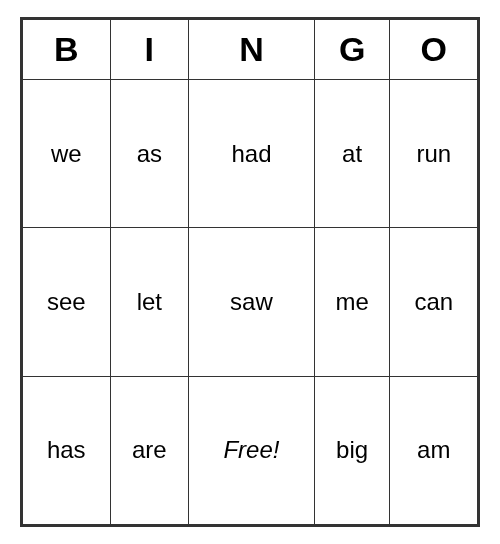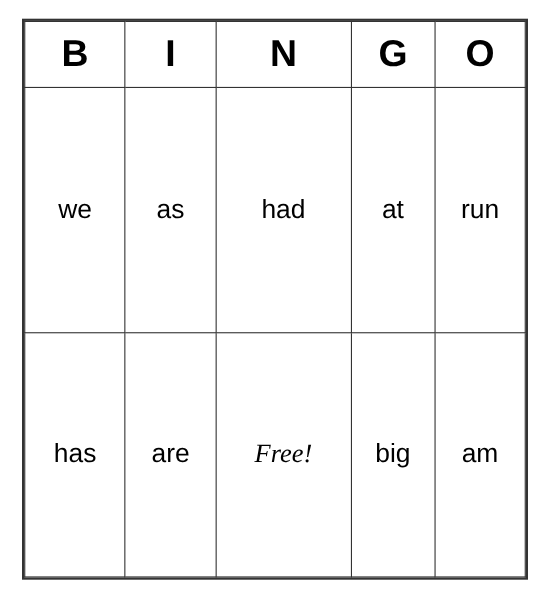--- a/index.html
+++ b/index.html
@@ -67,21 +67,28 @@
     <tbody>
 
     <tr>
           <td>we</td>
           <td>as</td>
           <td>had</td>
           <td>at</td>
           <td>run</td>
         </tr>
         <tr>
+          <td>see</td>
+          <td>let</td>
+          <td>saw</td>
+          <td>me</td>
+          <td>can</td>
+        </tr>
+        <tr>
           <td>has</td>
           <td>are</td>
-          <td style="font-style: italic; font-family: Liberation Serif, serif;">Free!</td>
+          <td style="font-style: italic;">Free!</td>
           <td>big</td>
           <td>am</td>
         </tr>
       </tbody>
   </table>
 </div>
 
 </body></html>

